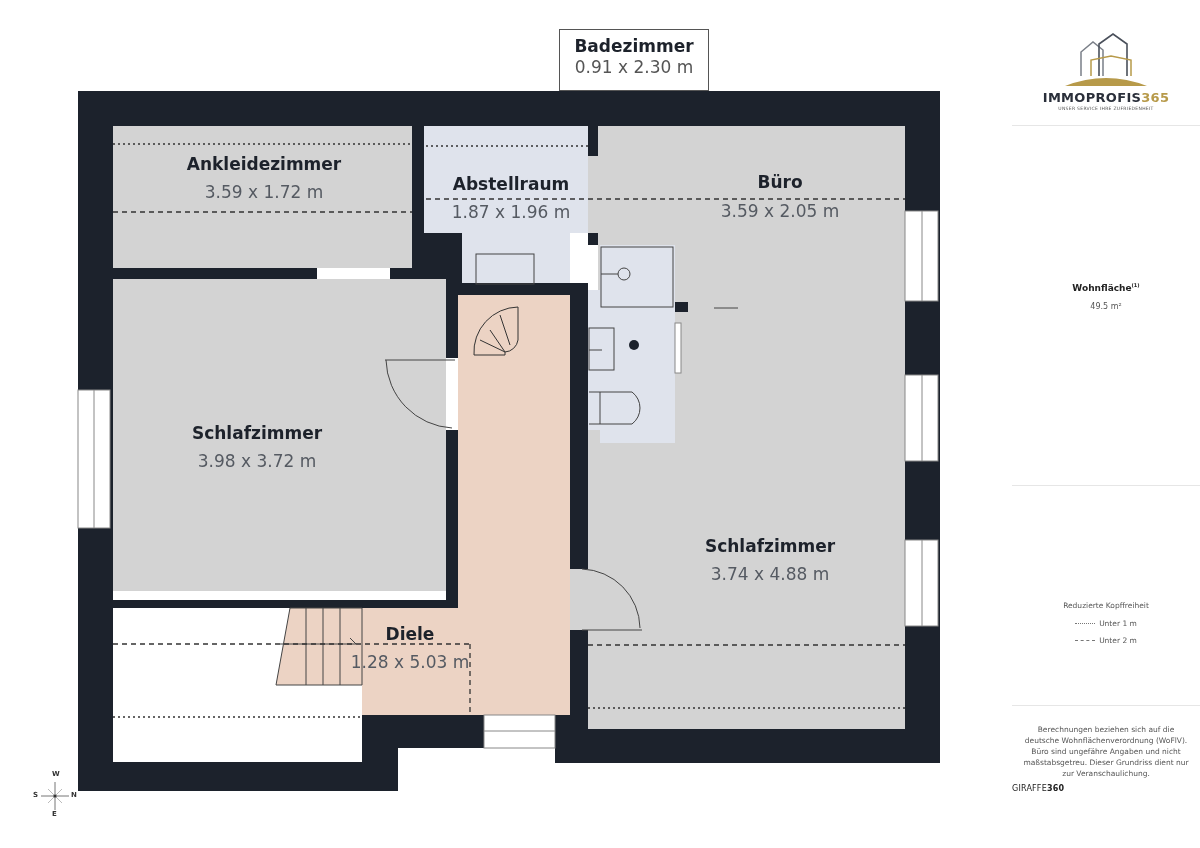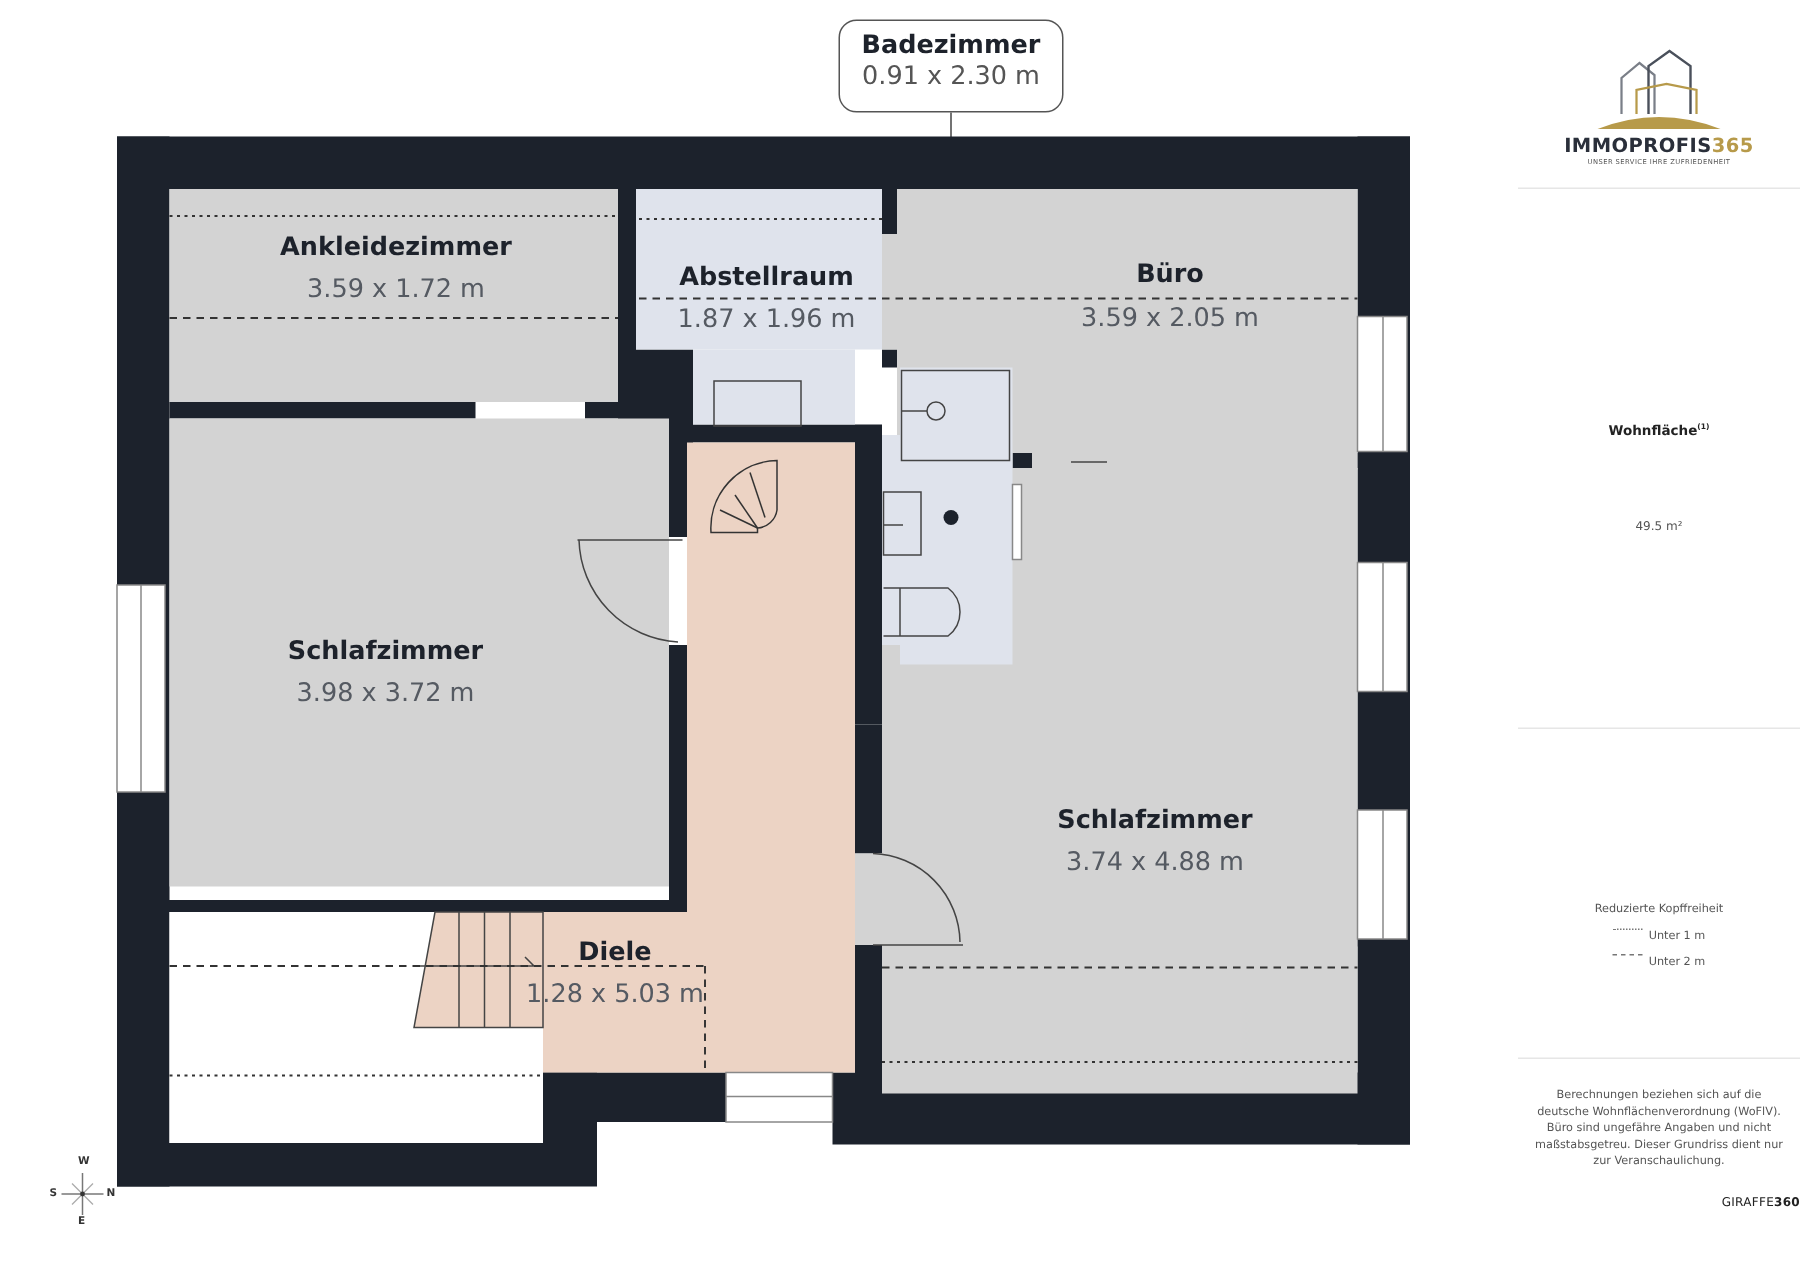--- a/index.html
+++ b/index.html
@@ -9,34 +9,34 @@
   .sidebar { position:absolute; left:1012px; top:0; width:188px; height:848px; background:#fff; }
   .sb-section { position:absolute; left:0; width:188px; border-bottom:1px solid #e6e6e6; box-sizing:border-box; }
   .logo-section { top:0; height:126px; }
   .area-section { top:126px; height:360px; }
   .note-section { top:486px; height:84px; }
   .legend-section { top:570px; height:136px; }
   .calc-section { top:706px; height:140px; border-bottom:none; }
   .sb-text { font-size:7.5px; line-height:11px; color:#555; text-align:center; padding:0 8px; }
   .area-title { position:absolute; top:156px; width:100%; text-align:center; font-size:9px; font-weight:bold; color:#222; }
   .area-title sup { font-size:5px; }
-  .area-value { position:absolute; top:176px; width:100%; text-align:center; font-size:8px; color:#555;margin-top:44px; }
+  .area-value { position:absolute; top:176px; width:100%; text-align:center; font-size:8px; color:#555; }
   .legend-title { margin-top:30px; }
-  .legend-row { display:flex; justify-content:center; align-items:flex-start; gap:4px; margin-top:8px; font-size:7.5px; color:#555; }
+  .legend-row { display:flex; justify-content:center; align-items:center; gap:4px; margin-top:8px; font-size:7.5px; color:#555; }
   .legend-line { width:20px; height:0; border-top:1px dotted #777; }
   .legend-line.dashed { border-top:1px dashed #777; }
-  .brand { margin-top:18px; font-size:8px; color:#222; text-align:right; letter-spacing:0.2px; }
+  .brand { margin-top:5px; font-size:8px; color:#222; text-align:left; letter-spacing:0.2px; }
   .brand b { font-weight:bold; }
   .logo-wrap { position:absolute; top:30px; left:0; width:188px; text-align:center; }
   .logo-text { font-size:13px; color:#2a2f3a; letter-spacing:0.3px; margin-top:-2px;font-weight:bold; }
   .logo-text b { color:#2a2f3a; }
   .logo-text .num { color:#b79a4a; }
   .logo-sub { font-size:4.5px; color:#555; letter-spacing:0.3px; margin-top:1px; }
   .floor-label { position:absolute; left:430px; top:822px; width:160px; font-size:9px; font-weight:bold; color:#222;margin-top:36px; }
-  .badezimmer-callout { position:absolute; left:559px; top:13px; width:150px; height:62px; border:1px solid #555; border-radius:12px; background:#fff; box-sizing:border-box; text-align:center; }
+  .badezimmer-callout { position:absolute; left:559px; top:29px; width:150px; height:62px; border:1px solid #555; border-radius:0; background:#fff; box-sizing:border-box; text-align:center; }
   .callout-name { font-size:17px; font-weight:bold; color:#1d222b; margin-top:6px; }
   .callout-dims { font-size:17px; color:#555; margin-top:1px; }
   .compass { position:absolute; left:32px; top:770px; width:50px; height:50px; font-size:7px; font-weight:bold; color:#333; }
   .room-label { font-family:"DejaVu Sans", sans-serif; }
 </style>
 </head>
 <body>
 
 <div class="frame">
 

